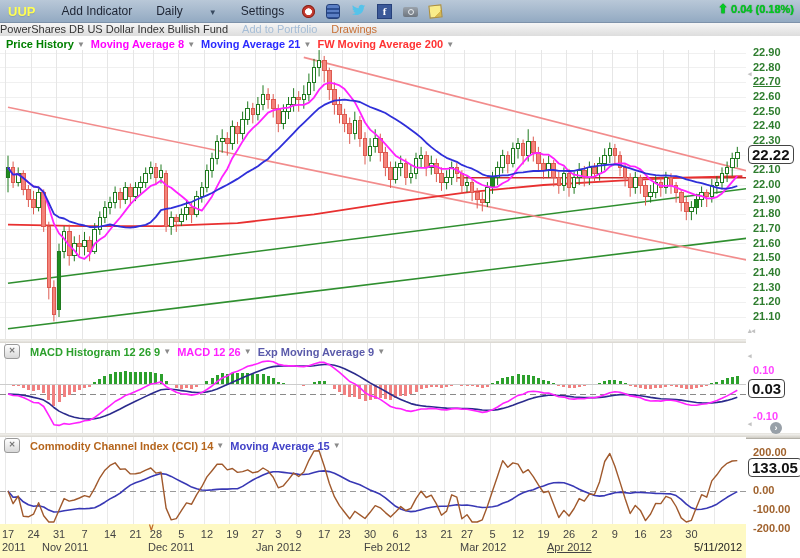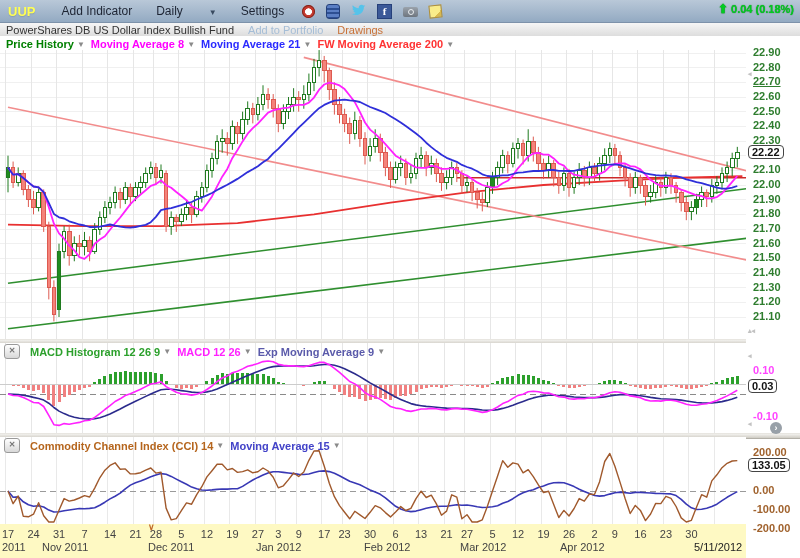--- a/index.html
+++ b/index.html
@@ -13,41 +13,41 @@
   .ic{display:inline-block;}
   .ic-alarm{width:13px;height:13px;border-radius:50%;background:radial-gradient(circle at 50% 52%,#fff 0 3.2px,#c5392e 3.6px);box-shadow:inset 0 0 0 1px #7e241c;}
   .ic-db{width:12px;height:13px;border-radius:3px;background:repeating-linear-gradient(#5b7fc4 0 3px,#2d4f92 3px 4.5px);border:1px solid #24407a;}
   .ic-fb{width:13px;height:13px;background:#3b5998;border:1px solid #26407a;color:#fff;font:bold 11px/13px "Liberation Serif",serif;text-align:center;}
   .ic-cam{width:15px;height:10px;background:linear-gradient(#9aa2ab,#6e767f);border-radius:2px;position:relative;margin-top:2px;}
   .ic-cam:after{content:"";position:absolute;left:5px;top:2px;width:4px;height:4px;border:1px solid #e8ecef;border-radius:50%;}
   .ic-note{width:11px;height:11px;background:linear-gradient(135deg,#f9ec8a 70%,#d8b94e 70%);border:1px solid #b29035;transform:rotate(-6deg);}
   .change{position:absolute;right:6px;top:3px;color:#00cc22;font-size:11px;font-weight:bold;display:flex;align-items:center;gap:3px;text-shadow:0 0 1px #116611;}
   .up-arrow{color:#00cc22;font-size:12px;line-height:12px;}
   
-  .symbar{position:absolute;left:0;top:23px;width:800px;height:14px;background:linear-gradient(#f6f6f6,#dddddd);border-bottom:1px solid #bdbdbd;font-size:11px;display:flex;align-items:center;gap:14px;padding-left:6px;box-sizing:border-box;}
+  .symbar{position:absolute;left:0;top:23px;width:800px;height:14px;background:linear-gradient(#f6f6f6,#dddddd);border-bottom:1px solid #bdbdbd;font-size:11px;display:flex;gap:14px;padding-left:0;box-sizing:border-box;}
   .fund-name{color:#333;}
   .add-port{color:#a5bdd6;}
   .drawings{color:#c87137;}
   
   .panel-svg{position:absolute;left:0;background:#fff;}
   #price-svg{top:36px;}
   #macd-svg{top:343px;}
   #cci-svg{top:437px;}
   .divider{position:absolute;left:0;width:800px;height:4px;background:linear-gradient(#f2f1ee,#cfccc4);border-top:1px solid #e8e6e1;border-bottom:1px solid #b3b0a8;}
   .legend{position:absolute;font-size:11px;font-weight:bold;display:flex;align-items:center;gap:6px;white-space:nowrap;}
   .legend .li{display:flex;align-items:center;gap:3px;cursor:default;}
   .legend .la{color:#8a8a8a;font-size:8px;}
   .xbtn{width:14px;height:13px;border:1px solid #9a9a9a;border-radius:3px;background:linear-gradient(#ffffff,#d8d8d8);color:#777;font:bold 8px/12px "Liberation Sans",sans-serif;text-align:center;margin-right:4px;}
   
   #axis-col{position:absolute;left:746px;top:36px;width:54px;height:376px;background:#fff;font-size:11px;font-weight:bold;}
   .tick{position:absolute;left:7px;white-space:nowrap;}
   .tick.price{color:#2e7d2e;}
   .tick.macd{color:#ff44ff;}
   .tick.cci{color:#a0622d;}
-  .valbox{position:absolute;left:2px;border:1px solid #444;border-radius:4px;background:#fff;box-shadow:0 0 0 1px #fff inset;color:#111;padding:0 3px;font-size:11px;font-weight:bold;}
+  .valbox{position:absolute;left:2px;border:1px solid #444;border-radius:4px;background:#fff;box-shadow:0 0 0 1px #fff inset;color:#111;padding:0 3px;font-size:15px;font-weight:bold;}
   .rsz{position:absolute;color:#c2c2c2;font-size:7px;}
   .circ{position:absolute;width:12px;height:12px;border-radius:50%;background:#98a0a8;color:#fff;font:bold 9px/12px "Liberation Sans",sans-serif;text-align:center;}
   
   #date-axis{position:absolute;left:0;top:524px;width:746px;height:34px;background:#fef9c3;font-size:11px;color:#444;}
   .wk{position:absolute;top:4px;transform:translateX(-50%);}
   .mo{position:absolute;top:17px;}
   .lastdate{position:absolute;top:17px;font-size:11px;color:#222;}
   .vmark{position:absolute;top:-2px;color:#c06a2a;font-size:9px;font-weight:bold;}
 </style>
 </head>
@@ -749,18 +749,18 @@
       <span class="wk" style="left: 614.9px;">9</span>
       <span class="wk" style="left: 640.4px;">16</span>
       <span class="wk" style="left: 665.9px;">23</span>
       <span class="wk" style="left: 691.4px;">30</span>
       <span class="mo" style="left: 2px;">2011</span>
       <span class="mo" style="left: 42px;">Nov 2011</span>
       <span class="mo" style="left: 148px;">Dec 2011</span>
       <span class="mo" style="left: 256px;">Jan 2012</span>
       <span class="mo" style="left: 364px;">Feb 2012</span>
       <span class="mo" style="left: 460px;">Mar 2012</span>
-      <span class="mo" style="left: 560px;">Apr 2012</span>
+      <span class="mo" style="left: 547px; text-decoration: underline;">Apr 2012</span>
       <span class="lastdate" style="left: 694px;">5/11/2012</span>
       <span class="vmark" style="left: 148px;">∨</span>
     </div>
 
 </div>
 
 </body></html>

